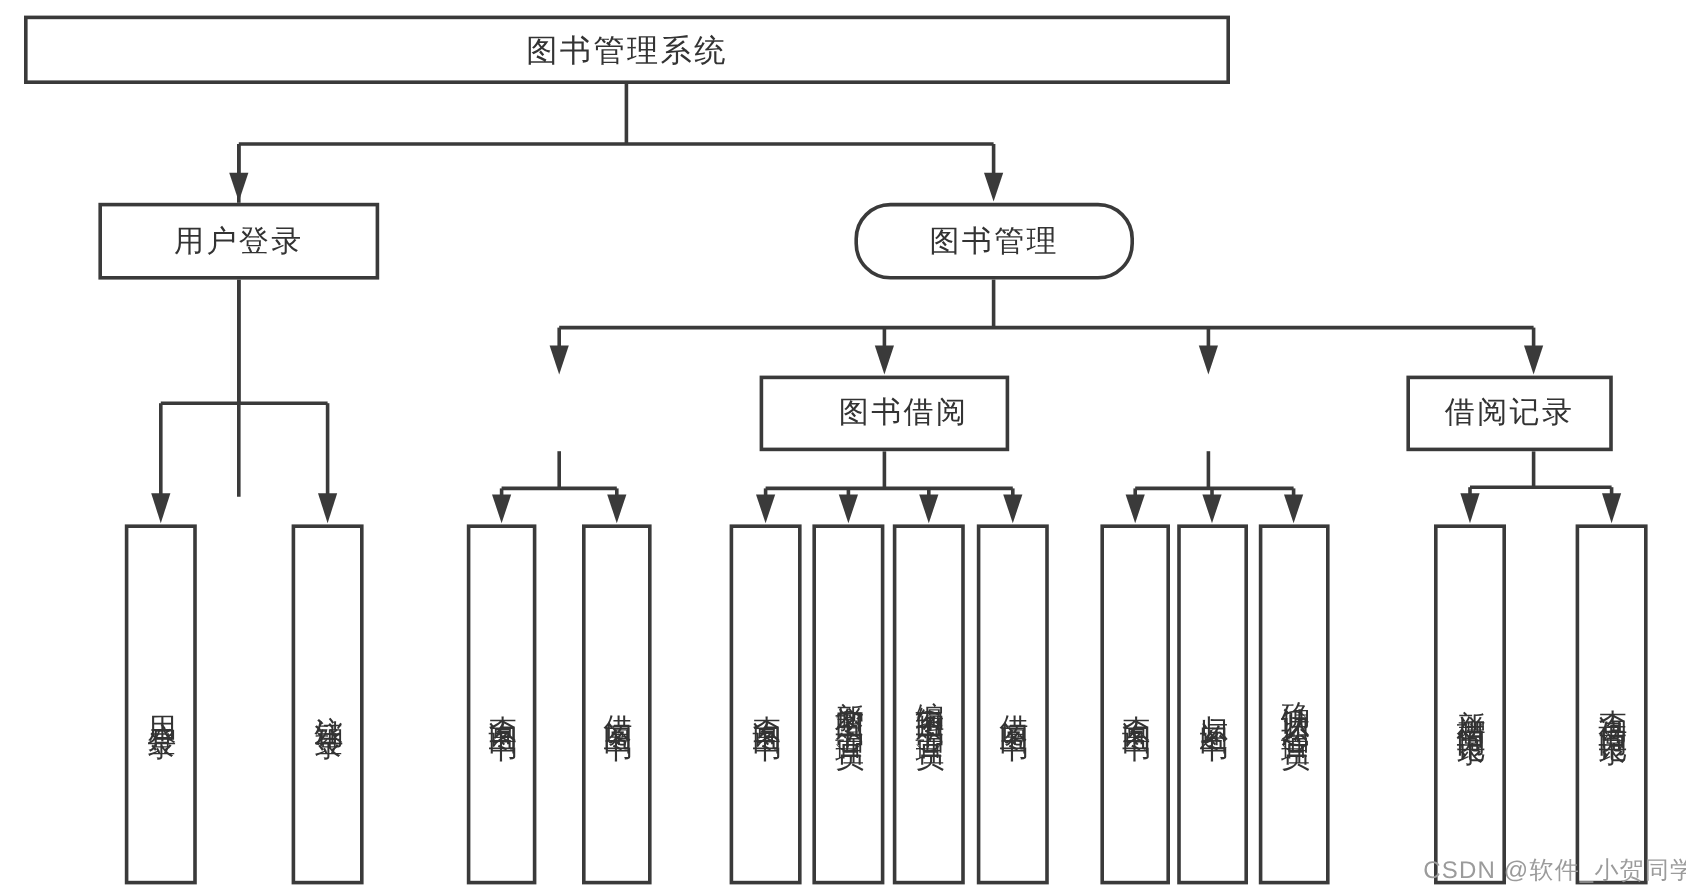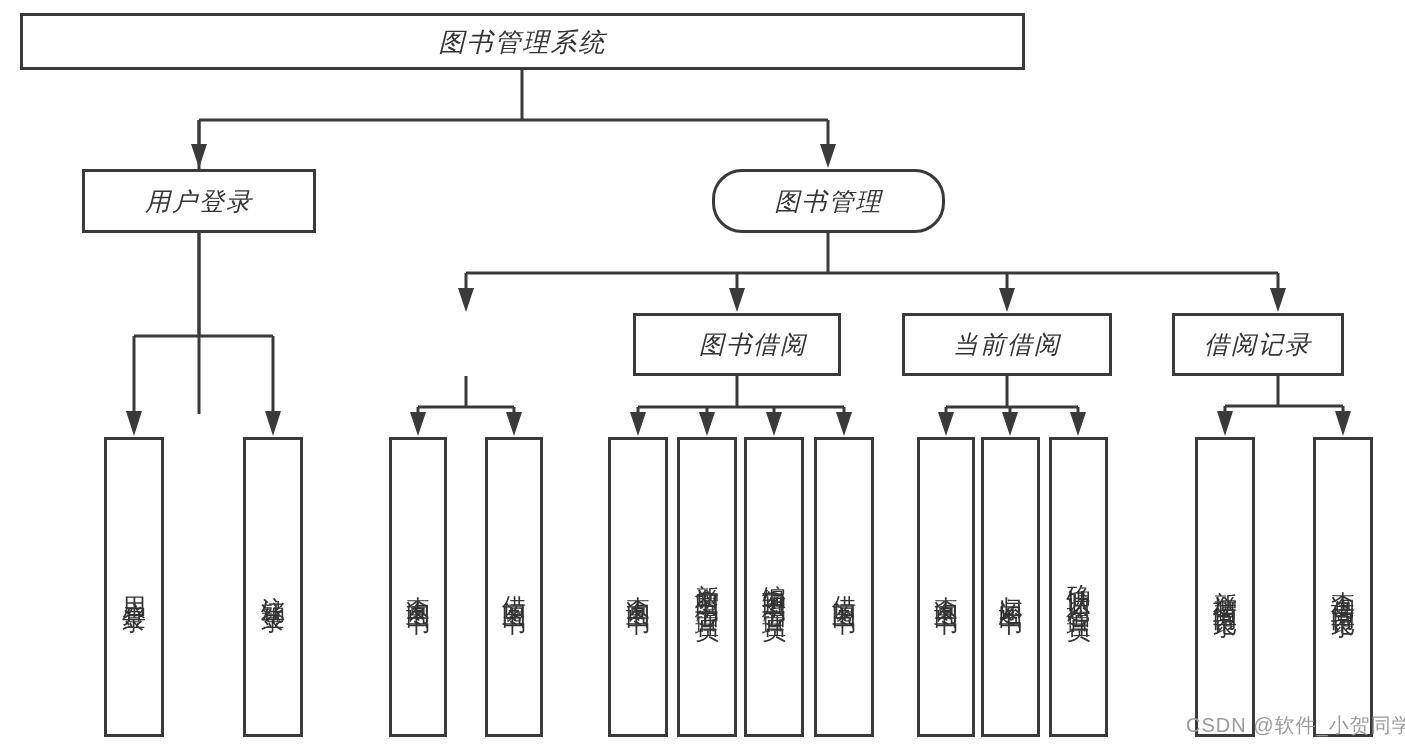--- a/index.html
+++ b/index.html
@@ -21,21 +21,20 @@
     box-sizing: border-box;
     border: 3px solid #3a3a3a;
     background: #ffffff;
     display: flex;
     align-items: center;
     justify-content: center;
     color: #333333;
     letter-spacing: 2px;
     line-height: 1;
     z-index: 2;
-    font-style: italic;
   }
   .node.root  { font-size: 26px; }
   .node.level { font-size: 25px; }
   .leaf {
     position: absolute;
     box-sizing: border-box;
     border: 3px solid #3a3a3a;
     background: #ffffff;
     display: flex;
     align-items: center;
@@ -145,23 +144,20 @@
   <div class="node level" style="left:82px; top:169px; width:234px; height:64px;">
     <span>用户登录</span>
   </div>
   <div class="node level" style="left:712px; top:169px; width:233px; height:64px;border-radius:30px;">
     <span>图书管理</span>
   </div>
 
   <div class="node level" style="left:633px; top:313px; width:208px; height:63px;padding-left:32px;">
     <span>图书借阅</span>
   </div>
-  <div class="node level" style="left:902px; top:313px; width:210px; height:63px;">
-    <span>当前借阅</span>
-  </div>
   <div class="node level" style="left:1172px; top:313px; width:172px; height:63px;">
     <span>借阅记录</span>
   </div>
 
   <div class="leaf" style="left:104px; width:60px;">
     <span class="vtext">用户登录</span>
   </div>
   <div class="leaf" style="left:243px; width:60px;">
     <span class="vtext">注销登录</span>
   </div>

